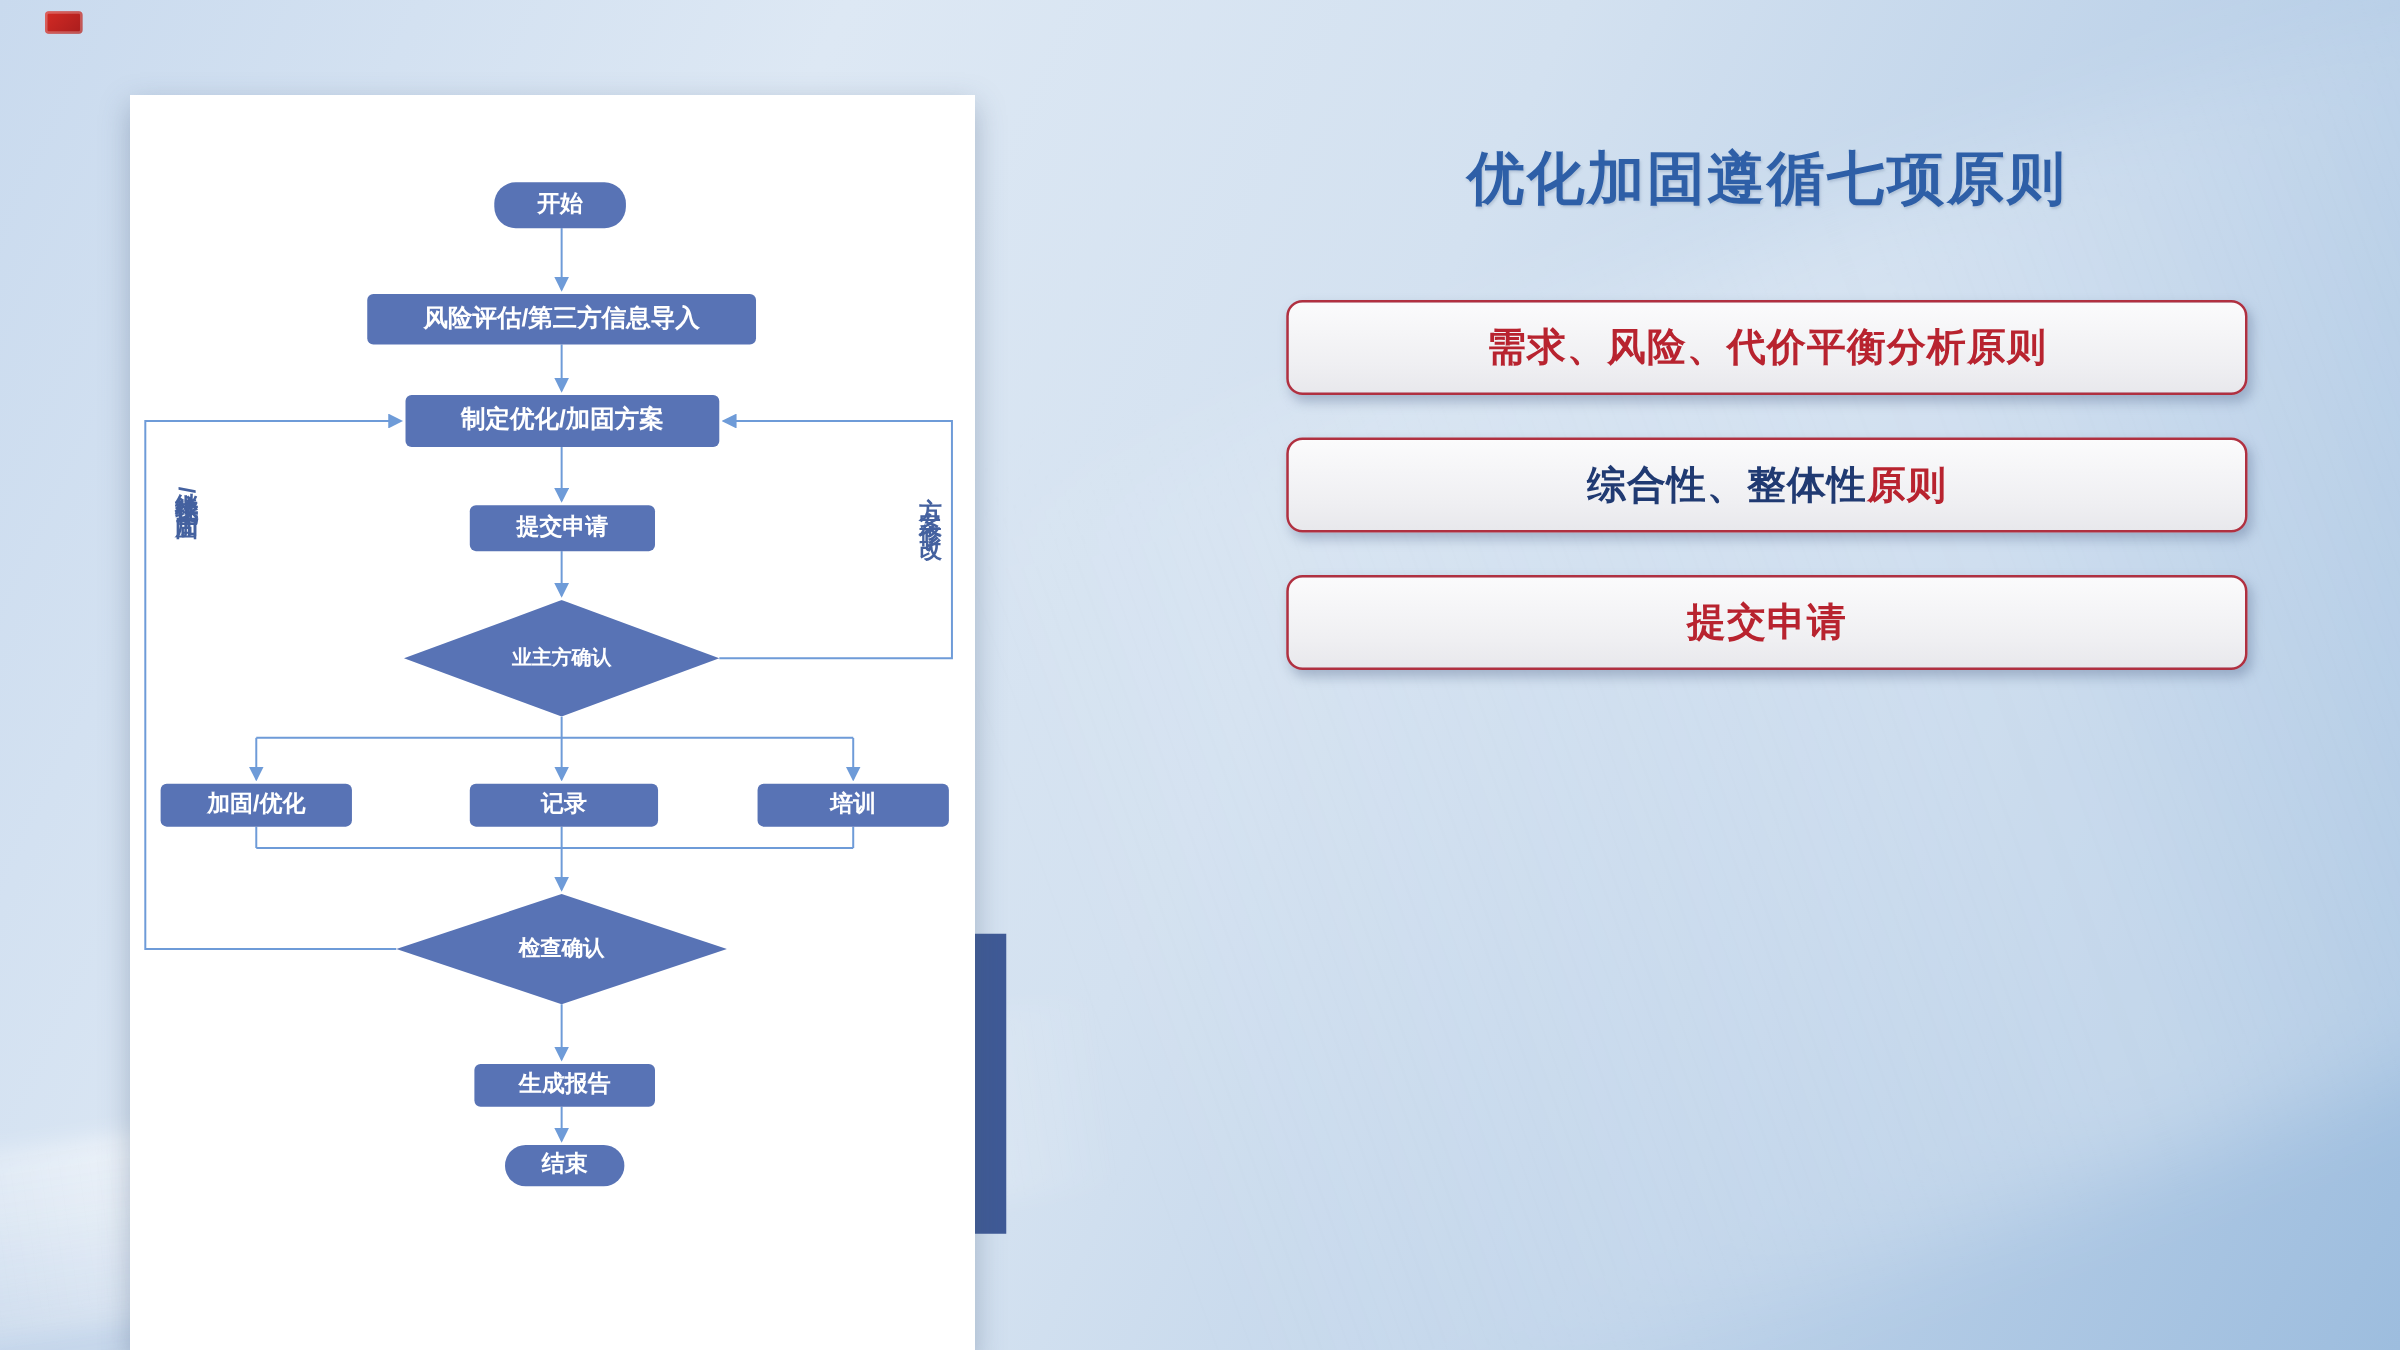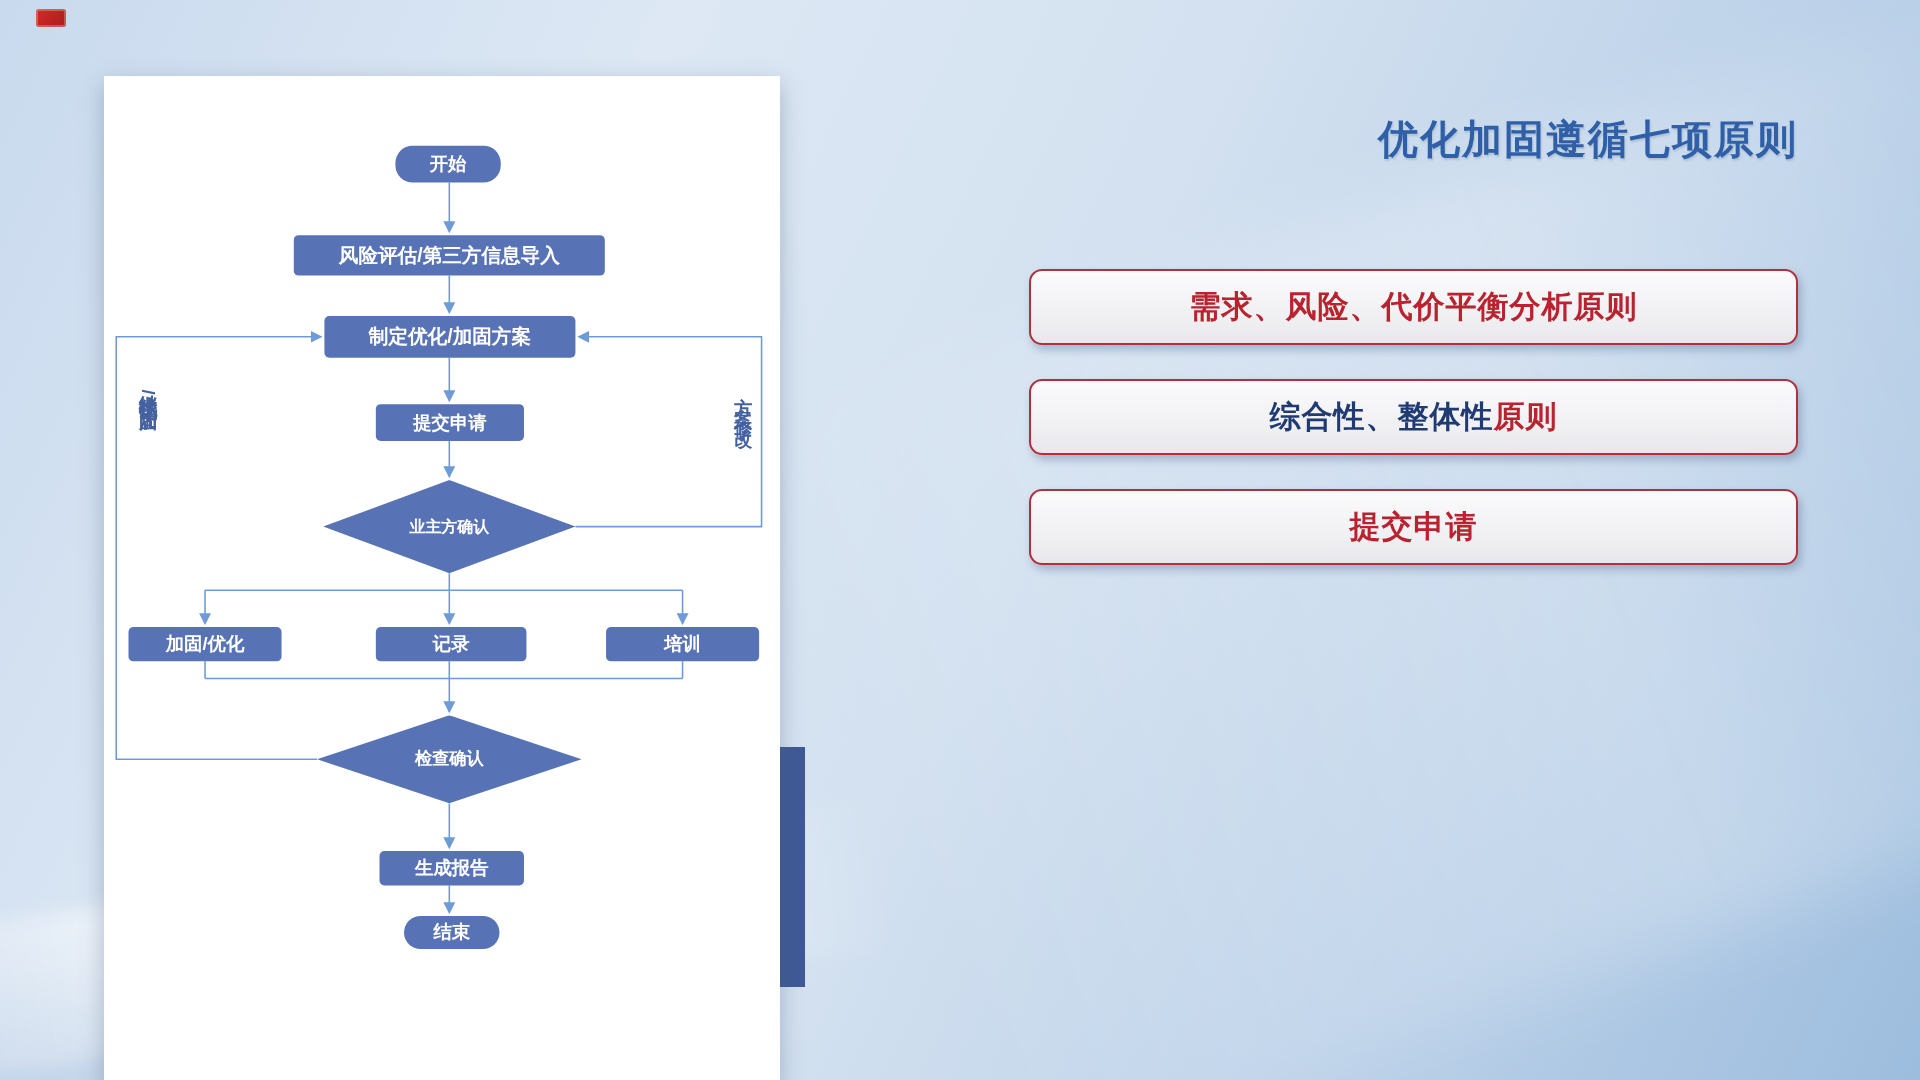--- a/index.html
+++ b/index.html
@@ -46,24 +46,24 @@
   .node.diamond .diamond-text { position:relative; z-index:1; font-size:13px; }
 
   .vlabel { position:absolute; writing-mode:vertical-rl; text-orientation:mixed;
     color: var(--loop-label,#44619f); font-weight:bold; font-size:15px; }
   .vlabel.left-loop { letter-spacing:2px; }
   .vlabel.right-loop { letter-spacing:9px; }
 
   
   .right-col { position:absolute; left:1029px; top:0; width:769px; }
   .principles-title { position:absolute; left:0; top:112px; width:100%; margin:0;
-    text-align:right; font-size:40px; font-weight:bold; letter-spacing:2px;
+    text-align:center; font-size:46px; font-weight:bold; letter-spacing:2px;
     color: var(--title-blue,#2e5fa7); text-shadow:1px 2px 2px rgba(120,140,170,.35); }
   .principles-list { position:absolute; left:0; top:240px; width:100%;
-    display:flex; flex-direction:column; gap:34px;margin-top:29px; }
+    display:flex; flex-direction:column; gap:34px; }
   .principle-box { height:76px; border-radius:13px;
     border:2px solid var(--principle-border,#b03040);
     background:linear-gradient(180deg,#fbfbfc 0%, #efeff2 70%, #e8e8ec 100%);
     box-shadow:3px 5px 9px rgba(90,110,145,.4);
     display:flex; align-items:center; justify-content:center; }
   .principle-label { font-size:31px; font-weight:bold; letter-spacing:1px; }
   .seg-red  { color: var(--principle-red,#b8232f); }
   .seg-blue { color: var(--principle-blue,#203a72); font-family: Liberation Serif, serif; }
 </style>
 </head>

